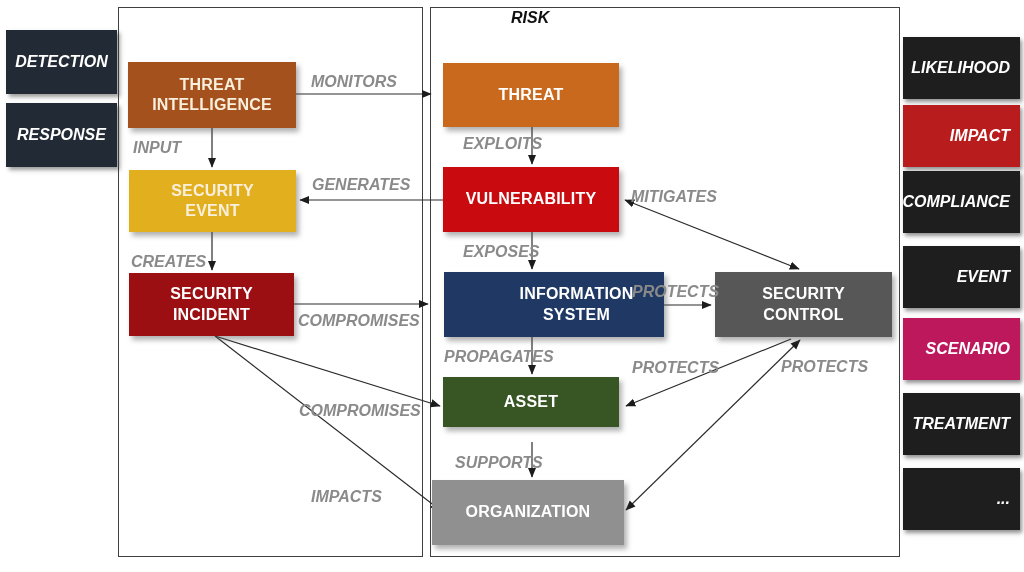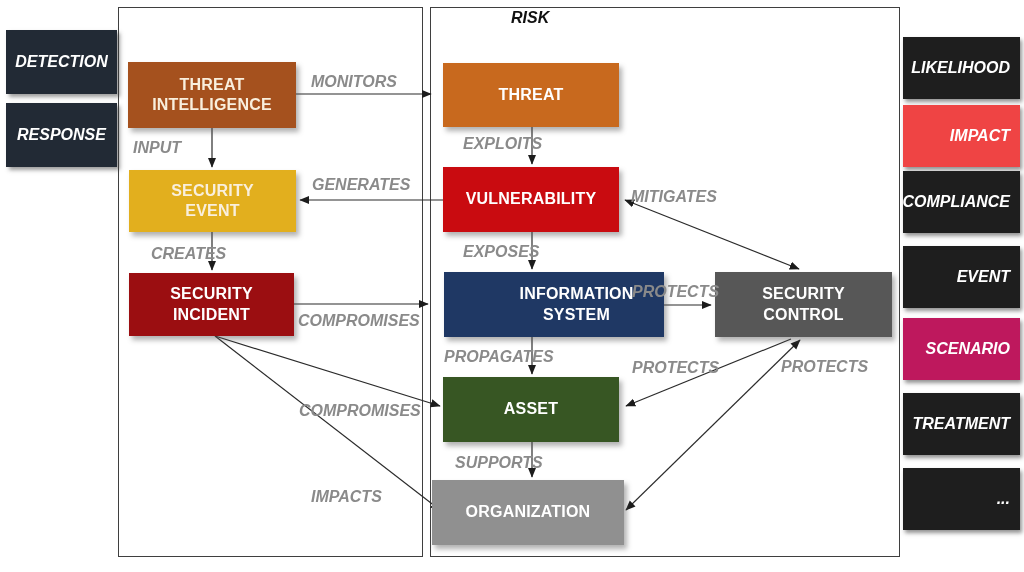--- a/index.html
+++ b/index.html
@@ -82,42 +82,42 @@
 INTELLIGENCE</div>
   <div class="node cream" style="left: 129px; top: 170px; width: 167px; height: 62px; background-color: rgb(226, 175, 30);">SECURITY
 EVENT</div>
   <div class="node" style="left: 129px; top: 273px; width: 165px; height: 63px; background-color: rgb(155, 14, 17);">SECURITY
 INCIDENT</div>
 
   <div class="node" style="left: 443px; top: 63px; width: 176px; height: 64px; background-color: rgb(200, 105, 30);">THREAT</div>
   <div class="node" style="left: 443px; top: 167px; width: 176px; height: 65px; background-color: rgb(201, 11, 16);">VULNERABILITY</div>
   <div class="node" style="left: 444px; top: 272px; width: 175px; height: 65px; background-color: rgb(31, 56, 100); padding-left: 45px;">INFORMATION
 SYSTEM</div>
-  <div class="node" style="left: 443px; top: 377px; width: 176px; height: 65px; background-color: rgb(55, 86, 35);">ASSET</div>
+  <div class="node" style="left: 443px; top: 377px; width: 176px; height: 50px; background-color: rgb(55, 86, 35);">ASSET</div>
   <div class="node" style="left: 432px; top: 480px; width: 192px; height: 65px; background-color: rgb(144, 144, 144);">ORGANIZATION</div>
   <div class="node" style="left: 715px; top: 272px; width: 177px; height: 65px; background-color: rgb(87, 87, 87);">SECURITY
 CONTROL</div>
 
   <div class="elabel" style="left:311px;top:73px;">MONITORS</div>
   <div class="elabel" style="left:133px;top:139px;">INPUT</div>
   <div class="elabel" style="left:312px;top:176px;">GENERATES</div>
-  <div class="elabel" style="left:131px;top:245px;margin-left:20px;">CREATES</div>
+  <div class="elabel" style="left:131px;top:253px;">CREATES</div>
   <div class="elabel" style="left:298px;top:312px;">COMPROMISES</div>
   <div class="elabel" style="left:299px;top:402px;">COMPROMISES</div>
   <div class="elabel" style="left:311px;top:488px;">IMPACTS</div>
   <div class="elabel" style="left:463px;top:135px;">EXPLOITS</div>
   <div class="elabel" style="left:463px;top:243px;">EXPOSES</div>
   <div class="elabel" style="left:444px;top:348px;">PROPAGATES</div>
   <div class="elabel" style="left:455px;top:454px;">SUPPORTS</div>
   <div class="elabel" style="left:631px;top:188px;">MITIGATES</div>
   <div class="elabel" style="left:632px;top:283px;">PROTECTS</div>
   <div class="elabel" style="left:632px;top:359px;">PROTECTS</div>
   <div class="elabel" style="left:781px;top:358px;">PROTECTS</div>
 
   <div class="sideR" style="top: 37px; background-color: rgb(30, 30, 30);">LIKELIHOOD</div>
-  <div class="sideR" style="top: 105px; background-color: #ef4444; padding-left: 25px;">IMPACT</div>
+  <div class="sideR" style="top: 105px; background-color: #b91c1c; padding-left: 25px;">IMPACT</div>
   <div class="sideR" style="top: 171px; background-color: rgb(30, 30, 30);">COMPLIANCE</div>
   <div class="sideR" style="top: 246px; background-color: rgb(30, 30, 30);">EVENT</div>
   <div class="sideR" style="top: 318px; background-color: #be185d;">SCENARIO</div>
   <div class="sideR" style="top: 393px; background-color: rgb(30, 30, 30);">TREATMENT</div>
   <div class="sideR" style="top: 468px; background-color: rgb(30, 30, 30);">...</div>
 
 </div>
 
 </body></html>

